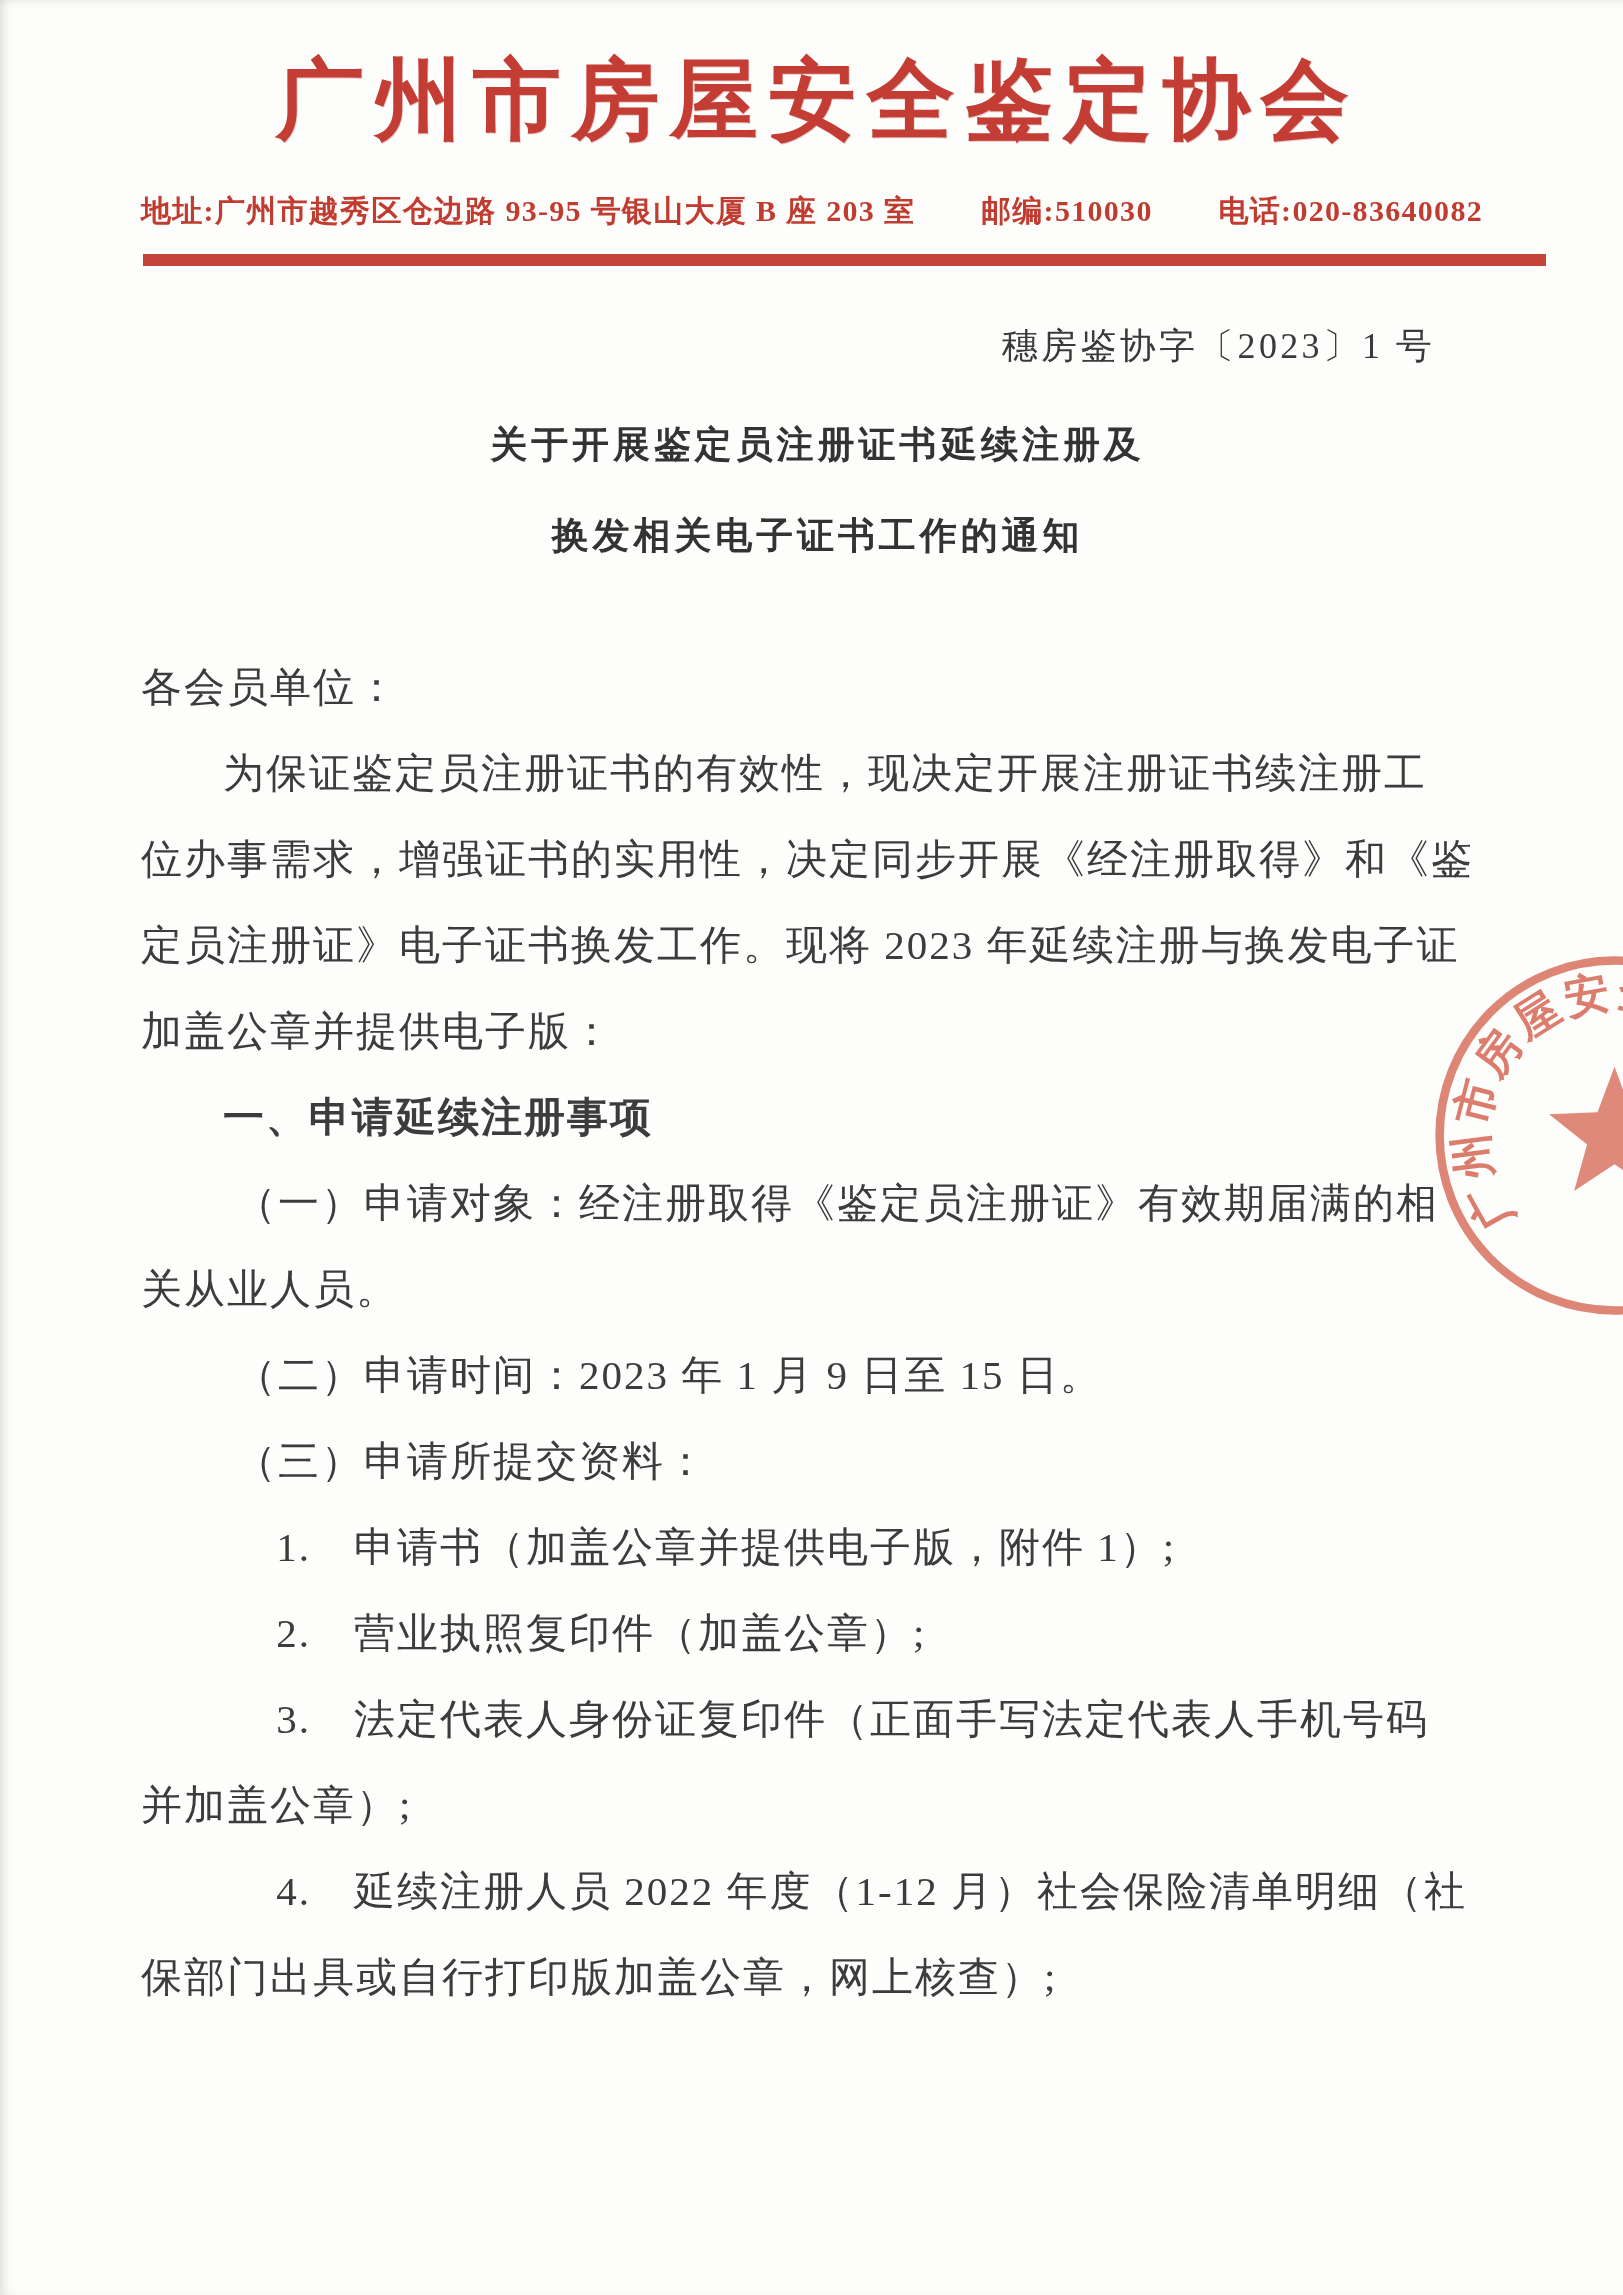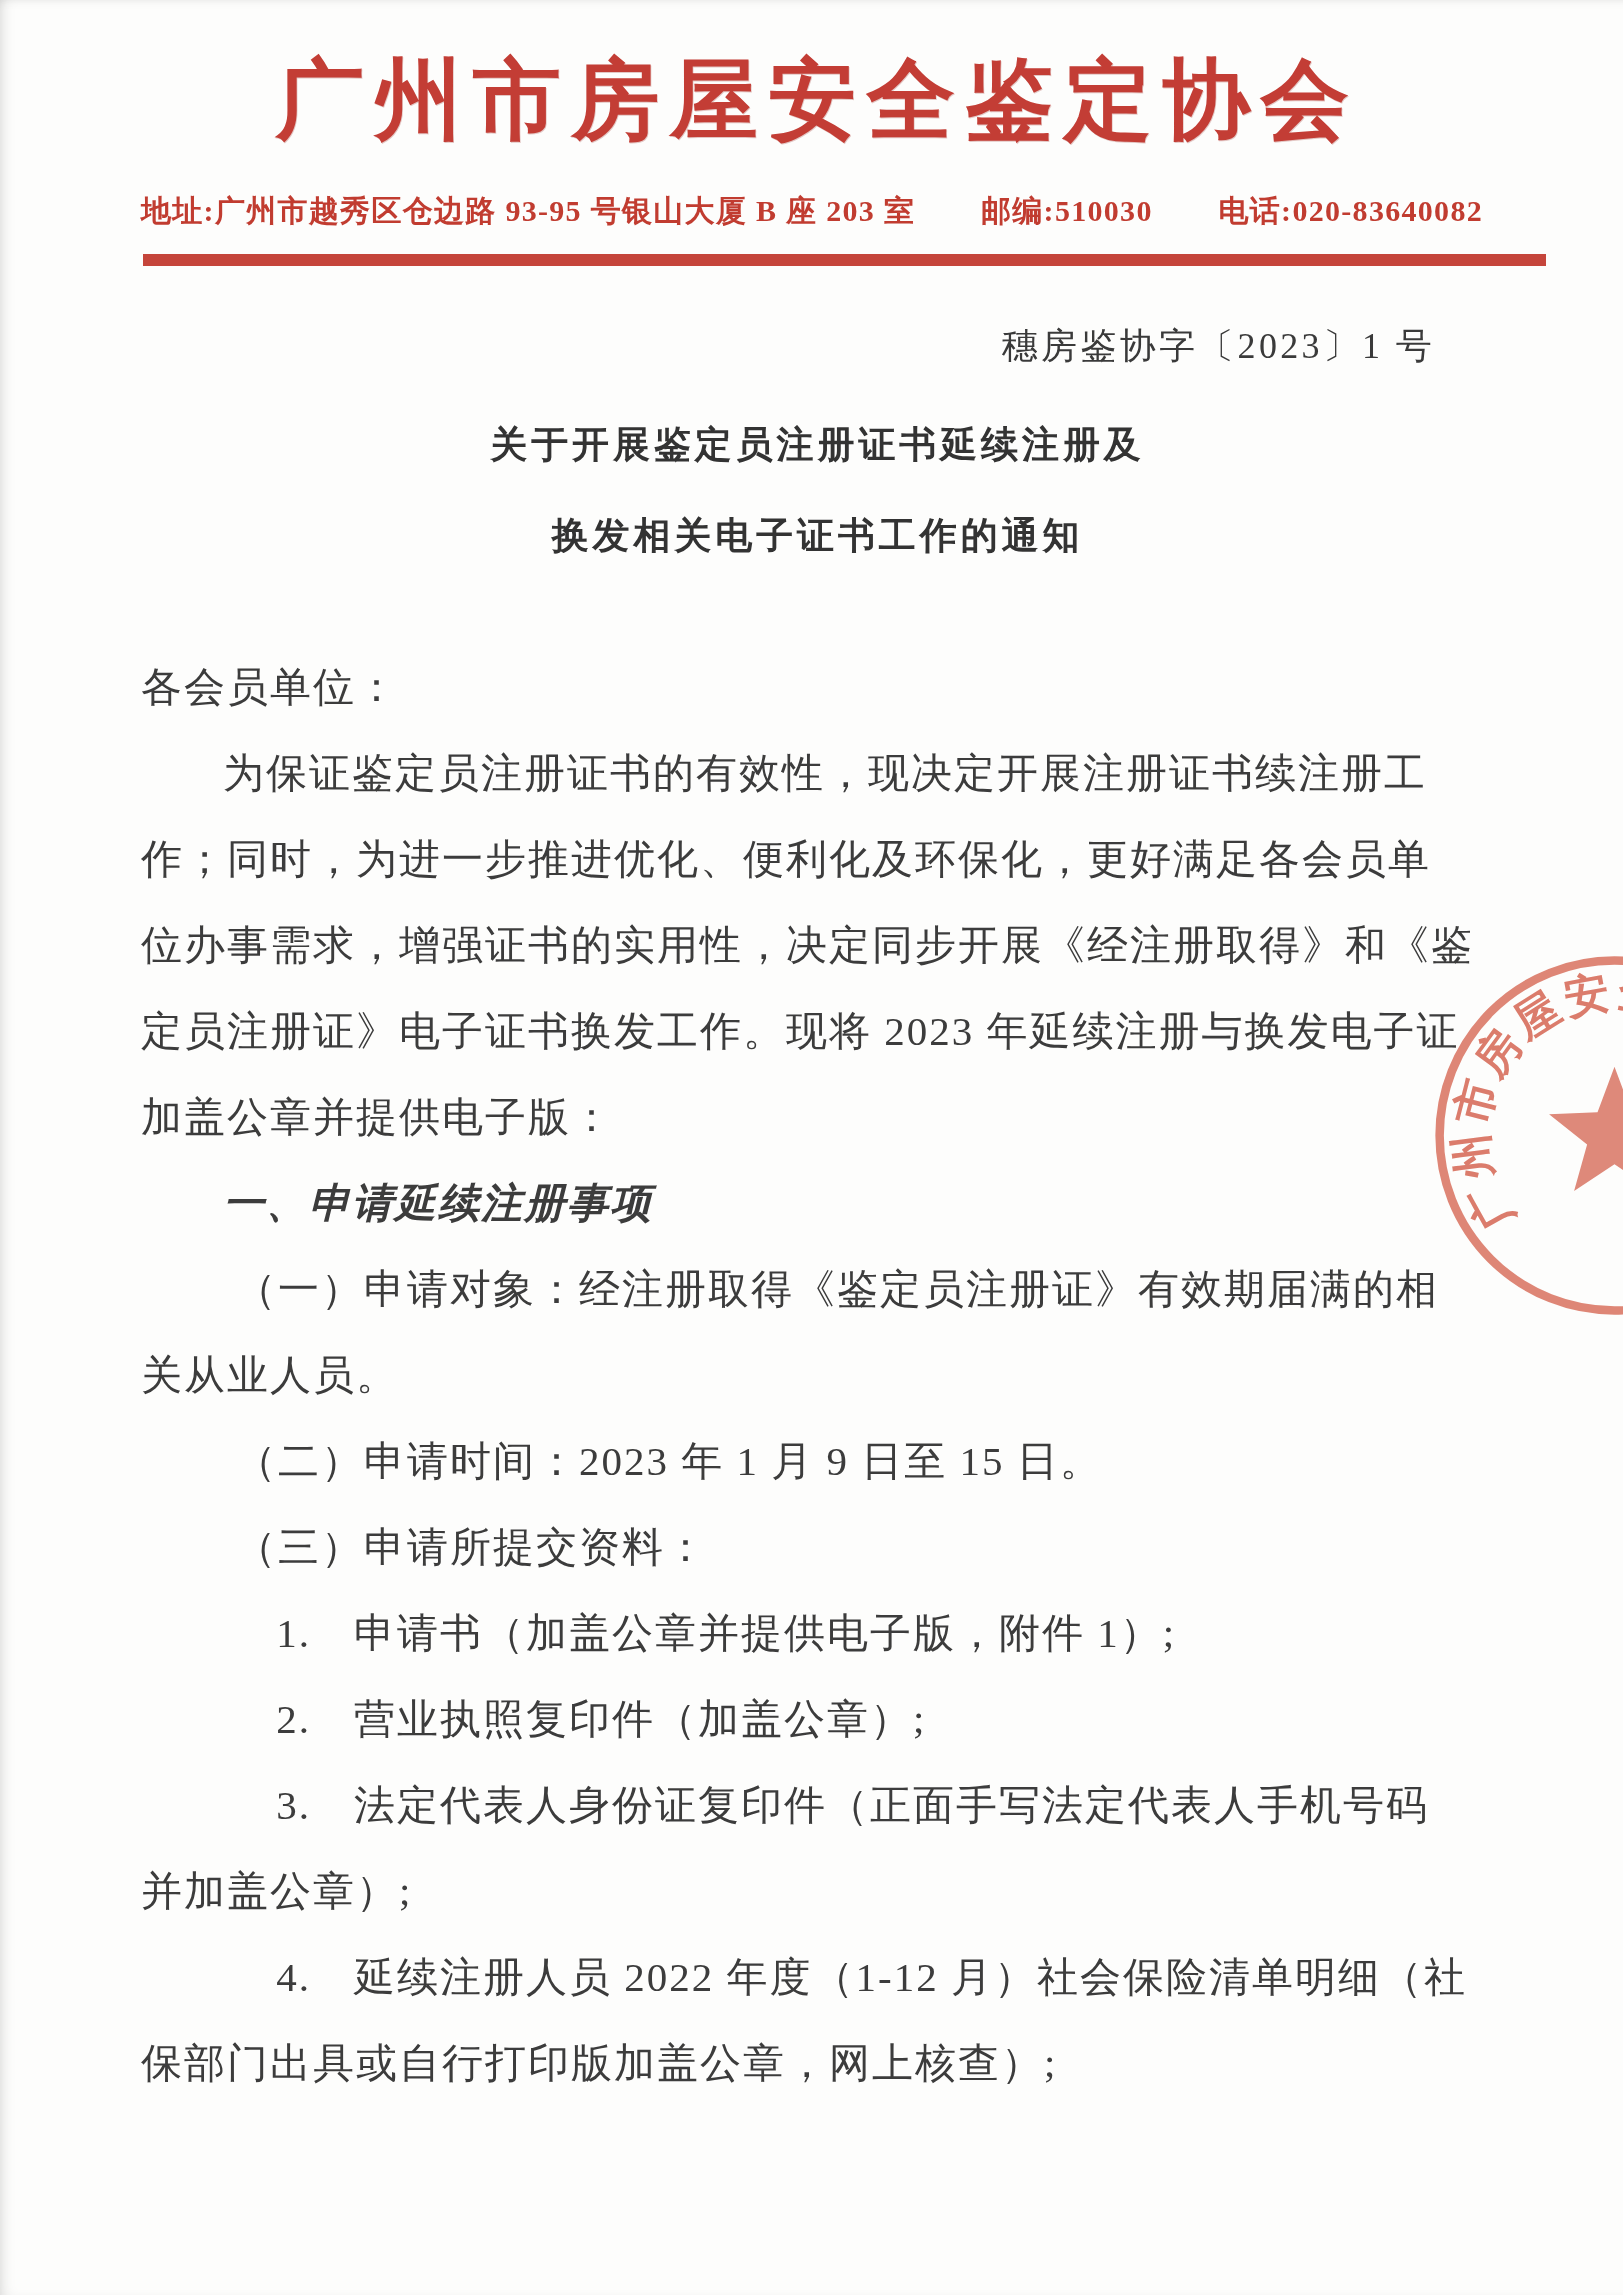--- a/index.html
+++ b/index.html
@@ -51,21 +51,21 @@
   .doc-title.l1{top:420px;}
   .doc-title.l2{top:511px;}
   
   .body-block{
     position:absolute;top:644px;left:141px;width:1348px;
     font-size:41px;color:#3c3c3c;letter-spacing:2px;
   }
   .line{height:86px;line-height:86px;white-space:nowrap;}
   .ind2{text-indent:2em;}
   .ind35{text-indent:3.3em;}
-  .bold{font-weight:bold;font-style:italic;}
+  .bold{font-weight:bold;}
   .lbl{font-weight:normal;margin-left:12px;}
   
   .seal{
     position:absolute;left:1418px;top:939px;
     mix-blend-mode:multiply;
     opacity:.93;
   }
 </style>
 </head>
 <body>
@@ -81,21 +81,20 @@
   <div class="rule"></div>
 
   <div class="doc-number">穗房鉴协字〔2023〕1 号</div>
 
   <div class="doc-title l1">关于开展鉴定员注册证书延续注册及</div>
   <div class="doc-title l2">换发相关电子证书工作的通知</div>
 
   <div class="body-block">
     <div class="line">各会员单位：</div>
     <div class="line ind2">为保证鉴定员注册证书的有效性，现决定开展注册证书续注册工</div>
-    <div class="line">作；同时，为进一步推进优化、便利化及环保化，更好满足各会员单</div>
     <div class="line">位办事需求，增强证书的实用性，决定同步开展《经注册取得》和《鉴</div>
     <div class="line">定员注册证》电子证书换发工作。现将 2023 年延续注册与换发电子证</div>
     <div class="line">加盖公章并提供电子版：</div>
     <div class="line ind2 bold">一、申请延续注册事项</div>
     <div class="line ind2"><span class="lbl">（一）申请对象：</span><span>经注册取得《鉴定员注册证》有效期届满的相</span></div>
     <div class="line">关从业人员。</div>
     <div class="line ind2"><span class="lbl">（二）申请时间：</span><span>2023 年 1 月 9 日至 15 日。</span></div>
     <div class="line ind2"><span class="lbl">（三）申请所提交资料：</span><span></span></div>
     <div class="line ind35">1.　申请书（加盖公章并提供电子版，附件 1）;</div>
     <div class="line ind35">2.　营业执照复印件（加盖公章）;</div>

